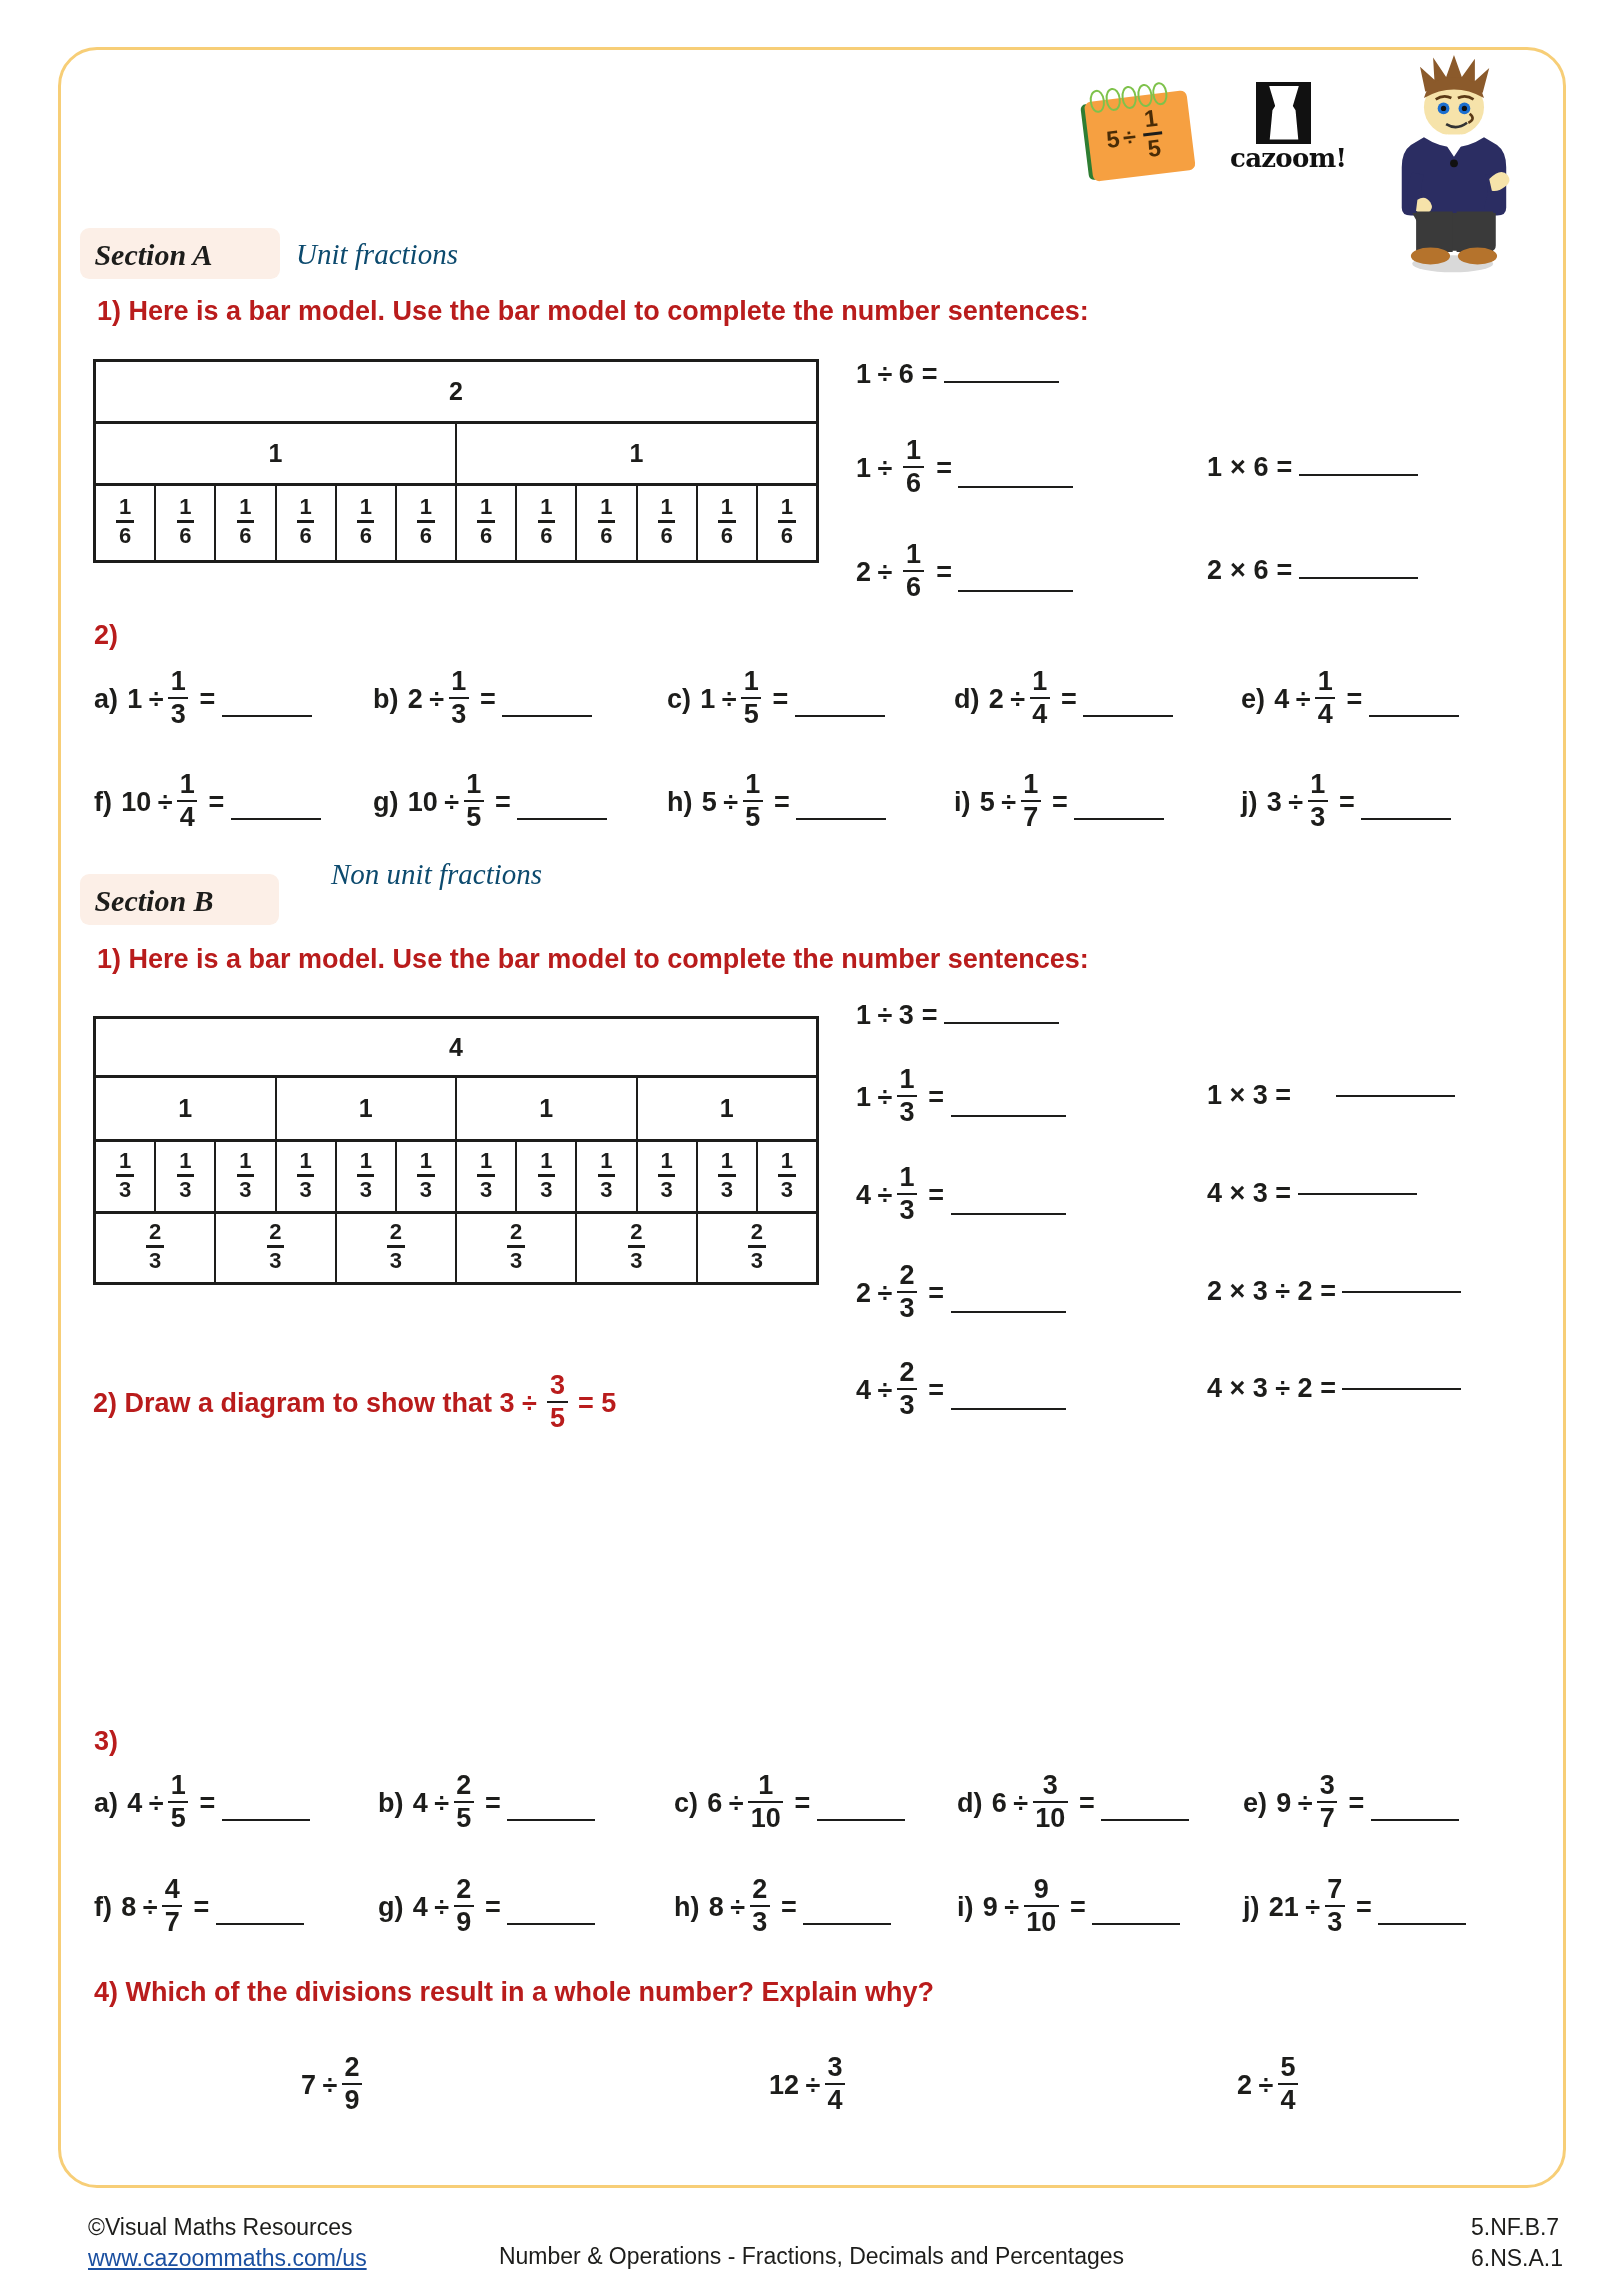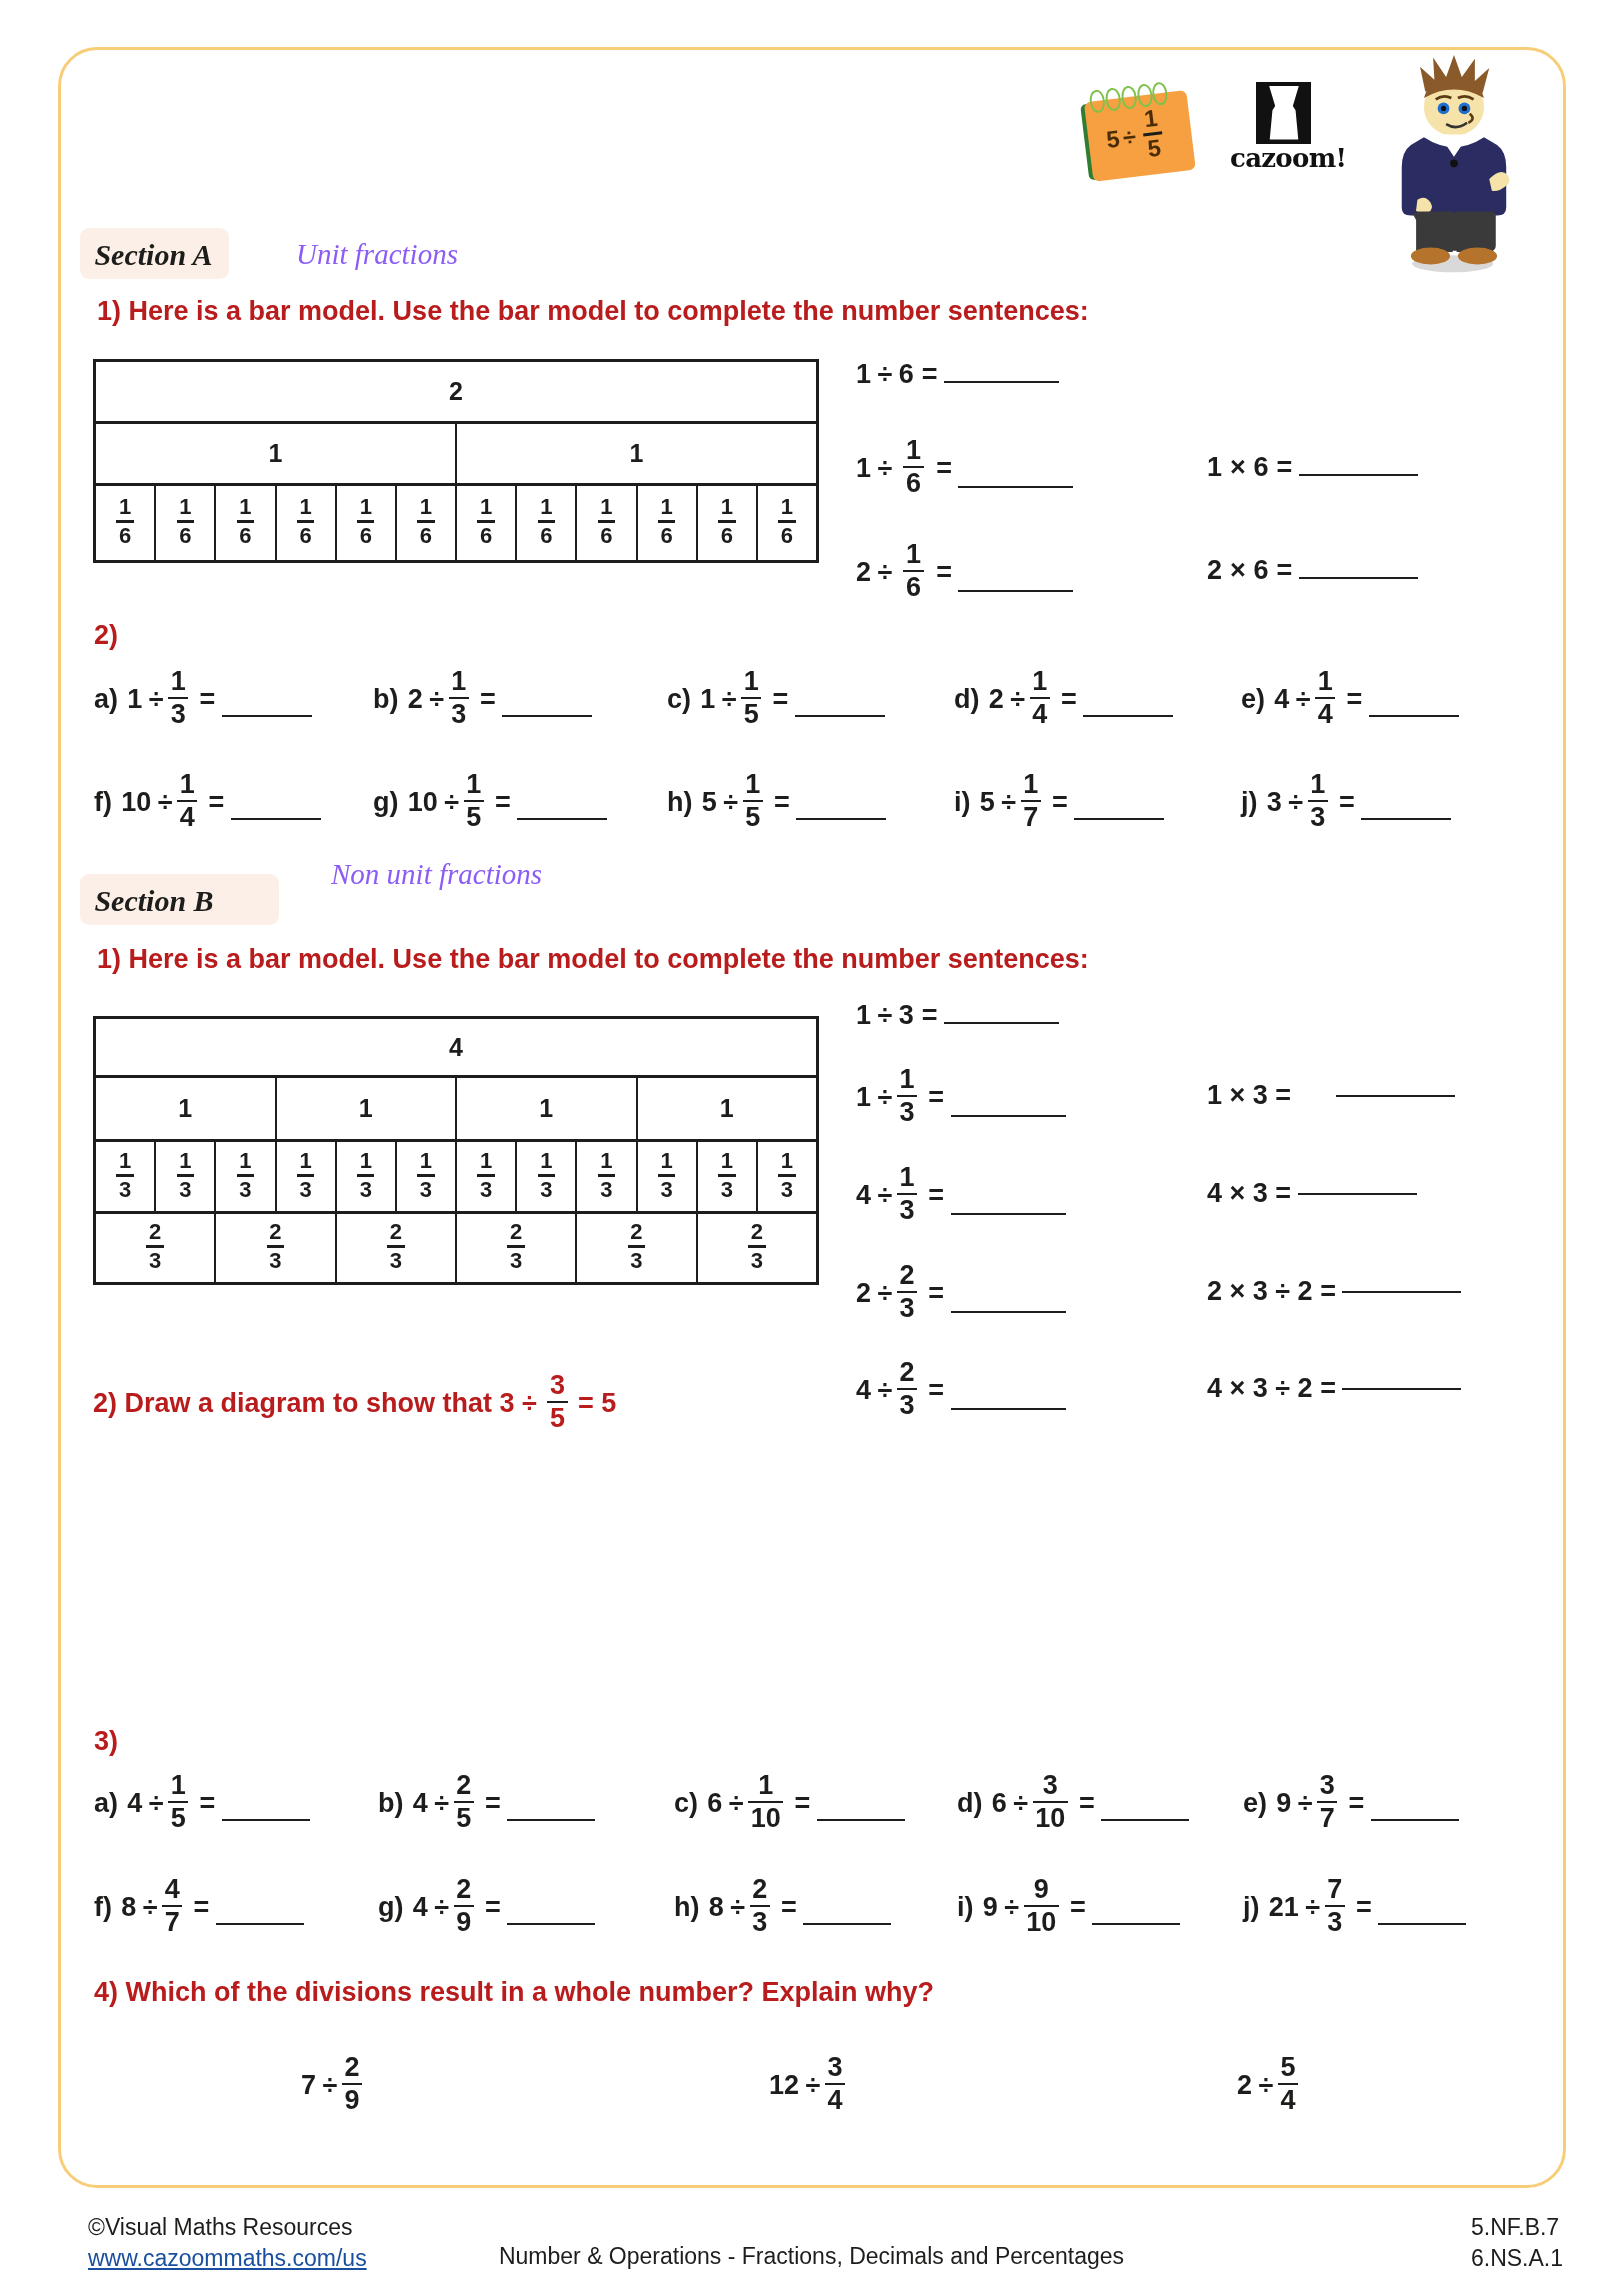--- a/index.html
+++ b/index.html
@@ -153,21 +153,21 @@
     font-style: italic;
     font-weight: bold;
     font-size: 30px;
     color: #1d1d1b;
   }
   .section-sub {
     position: absolute;
     font-family: "Liberation Serif", serif;
     font-style: italic;
     font-size: 29px;
-    color: #8b5cf6;
+    color: #0c4a6e;
   }
 
   
   .q-head {
     position: absolute;
     font-size: 27px;
     font-weight: bold;
     color: #b91c1c;
     white-space: nowrap;
     display: flex;
@@ -331,21 +331,21 @@
     <path d="M168 186 q16 26 8 52 q-4 14 -18 10 q-10 -4 -6 -16 q8 -20 0 -42 Z" fill="#2B2D62"></path>
     <path d="M158 196 q18 -18 28 -6 q8 10 -4 18 q-10 8 -20 6 Z" fill="#F6E3AA"></path>
     <path d="M48 228 q12 -8 20 4 q6 10 -4 16 q-12 6 -18 -4 Z" fill="#F6E3AA"></path>
     <path d="M40 248 h128 v50 q0 8 -8 8 h-36 l-4 -30 l-6 30 h-38 q-8 0 -8 -8 Z" fill="#3a3a3a"></path>
     <path d="M46 246 h56 v62 h-56 Z" fill="#3a3a3a"></path>
     <path d="M108 246 h56 v62 h-56 Z" fill="#3a3a3a"></path>
     <ellipse cx="68" cy="314" rx="30" ry="13" fill="#B5732C"></ellipse>
     <ellipse cx="140" cy="314" rx="30" ry="13" fill="#B5732C"></ellipse>
   </svg>
 
-  <div class="section-tag" style="left:80px; top:228px; width:149px;">
+  <div class="section-tag" style="left:80px; top:228px; width:200px;">
     <div class="s-label">Section A</div>
   </div>
   <div class="section-sub" style="left:296px; top:238px;">Unit fractions</div>
 
   <div class="q-head" style="left:97px; top:296px;">1) Here is a bar model. Use the bar model to complete the number sentences:</div>
 
   <div class="barmodel" style="left:93px; top:359px; width:720px;">
     <div class="bm-row" style="height:59px;">
       <div class="bm-cell" style="flex:1;">2</div>
     </div>

